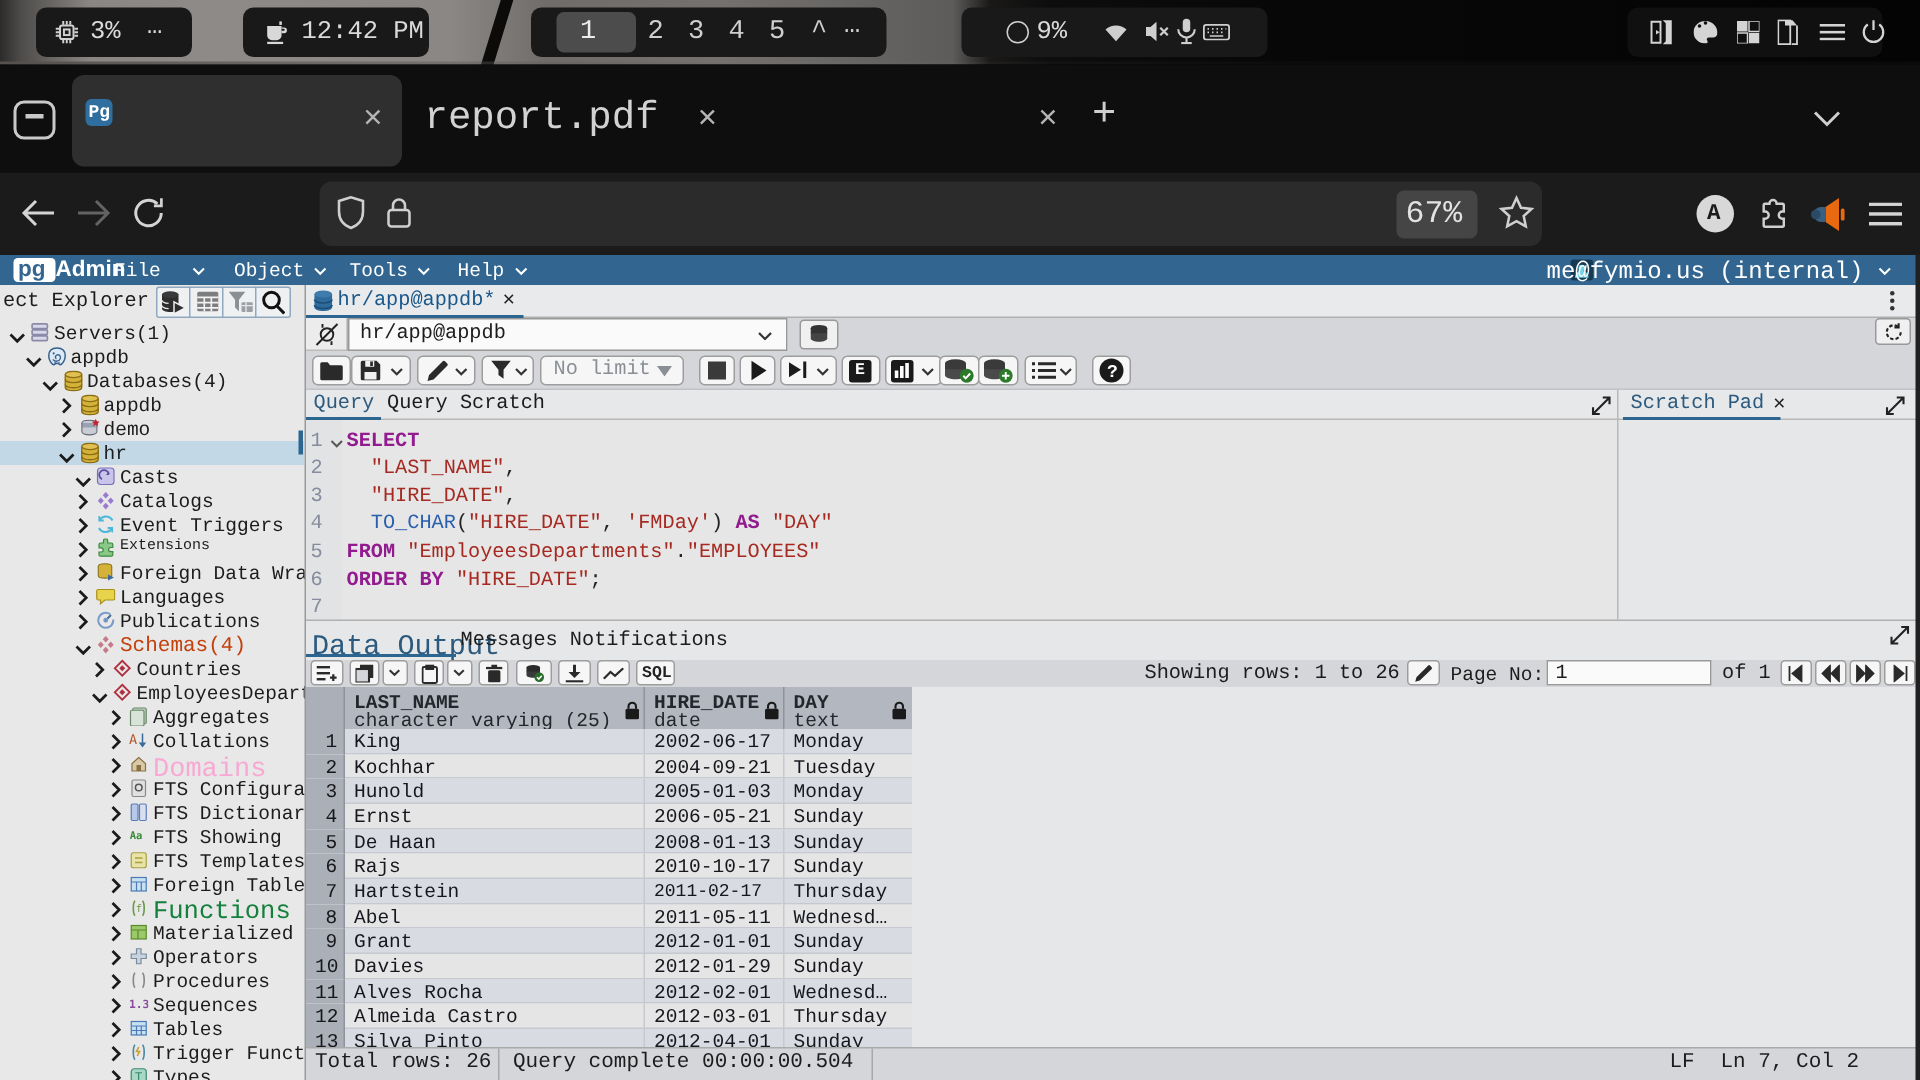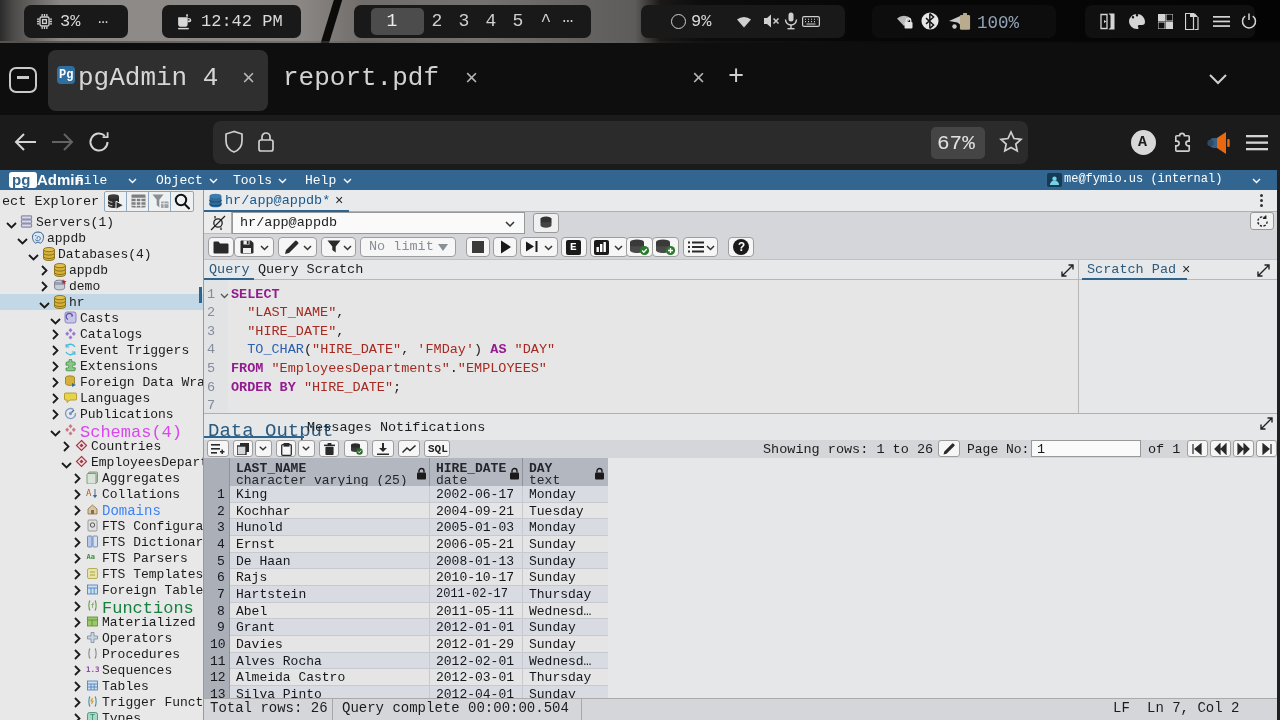--- a/index.html
+++ b/index.html
@@ -11,21 +11,21 @@
 <div class="a" style="left:0;top:41px;width:1280px;height:2px;background:linear-gradient(90deg,#55524f 0,#89868311 40%,#55525011 70%,#0a0a0a 100%)"></div>
 <div class="a" style="left:24px;top:5px;width:104px;height:33px;background:#191919;border-radius:7px;">
       <svg class="a" style="left:13px;top:9px" width="15" height="15" viewBox="0 0 16 16" fill="none" stroke="#cfcfcf" stroke-width="1.4">
         <rect x="3.2" y="3.2" width="9.6" height="9.6" rx="1.5"></rect>
         <rect x="6" y="6" width="4" height="4"></rect>
         <path d="M5.5 0v2.6M8 0v2.6M10.5 0v2.6M5.5 13.4V16M8 13.4V16M10.5 13.4V16M0 5.5h2.6M0 8h2.6M0 10.5h2.6M13.4 5.5H16M13.4 8H16M13.4 10.5H16"></path>
       </svg>
       <span class="a ws" style="left:36px;top:7px;font-size:17px;color:#dadada">3%</span>
       <span class="a ws" style="left:74px;top:4px;font-size:17px;color:#dadada">…</span>
     </div>
-    <div class="a" style="left:162px;top:5px;width:139px;height:33px;background:#191919;border-radius:7px;">
+    <div class="a" style="left:162px;top:5px;width:124px;height:33px;background:#191919;border-radius:7px;">
       <svg class="a" style="left:14px;top:8px" width="17" height="17" viewBox="0 0 16 16" fill="#d8d8d8">
         <path d="M2 4h9v6a3 3 0 0 1-3 3H5a3 3 0 0 1-3-3z"></path>
         <path d="M11 5h1.6a1.8 1.8 0 0 1 0 3.6H11V7h1.4a.6.6 0 0 0 0-1.2H11z"></path>
         <rect x="2" y="14" width="10" height="1.4"></rect>
         <rect x="9.6" y="1.2" width="1.6" height="2.2"></rect>
       </svg>
       <span class="a ws" style="left:39px;top:7px;font-size:17px;color:#dadada">12:42 PM</span>
     </div>
     <div class="a" style="left:354px;top:5px;width:237px;height:33px;background:#191919;border-radius:7px;">
       <div class="a" style="left:17px;top:3px;width:53px;height:27px;background:#4c4c4c;border-radius:5px"></div>
@@ -51,40 +51,20 @@
         <rect x="4.5" y="0.5" width="5" height="9" rx="2.5"></rect>
         <path d="M1.5 7.5a5.5 5.5 0 0 0 11 0" stroke="#cfcfcf" stroke-width="1.4" fill="none"></path>
         <rect x="6.3" y="13" width="1.4" height="3"></rect>
         <rect x="3.5" y="16" width="7" height="1.4"></rect>
       </svg>
       <svg class="a" style="left:161px;top:11px" width="18" height="11" viewBox="0 0 18 11" fill="none" stroke="#cfcfcf" stroke-width="1.2">
         <rect x="0.6" y="0.6" width="16.8" height="9.8" rx="1.5"></rect>
         <path d="M3 3.2h1M6 3.2h1M9 3.2h1M12 3.2h1M15 3.2h0.5M3 5.6h1M6 5.6h1M9 5.6h1M12 5.6h1M4.5 8h9" stroke-width="1.1"></path>
       </svg>
     </div>
-    <div class="a" style="left:872px;top:5px;width:184px;height:33px;background:#0d0d0d;border-radius:7px;">
-      <svg class="a" style="left:23px;top:8px" width="20" height="16" viewBox="0 0 20 16" fill="#b9b9b9">
-        <path d="M9 13 2 5.4A10.5 10.5 0 0 1 16 5.4z"></path>
-        <rect x="9.5" y="9" width="8" height="6.4" rx="1" fill="#e3e3e3"></rect>
-        <path d="M11.2 9V7.6a2.3 2.3 0 0 1 4.6 0V9" stroke="#e3e3e3" stroke-width="1.3" fill="none"></path>
-      </svg>
-      <svg class="a" style="left:49px;top:7px" width="18" height="18" viewBox="0 0 20 20">
-        <circle cx="10" cy="10" r="9.5" fill="#e6e6e6"></circle>
-        <path d="M9.8 1.8v16.4M9.8 1.8l4.2 3.8-8.4 7.6M9.8 18.2l4.2-3.8-8.4-7.6" fill="none" stroke="#141414" stroke-width="1.6"></path>
-      </svg>
-      <svg class="a" style="left:76px;top:7px" width="20" height="18" viewBox="0 0 20 18" fill="#c9c9c9">
-        <path d="M1 9 19 1l-4 14-5.5-4.5z"></path>
-        <circle cx="6.5" cy="14.5" r="2.2"></circle>
-      </svg>
-      <svg class="a" style="left:87px;top:7px" width="12" height="19" viewBox="0 0 13 20" fill="#b9ab8d">
-        <rect x="1" y="3" width="11" height="16" rx="1.5"></rect>
-        <rect x="4.5" y="0.8" width="4" height="2.5"></rect>
-      </svg>
-      <span class="a ws" style="left:105px;top:8px;font-size:17.5px;color:#93a3b5">100%</span>
-    </div>
     <div class="a" style="left:1085px;top:5px;width:170px;height:33px;background:#101010;border-radius:7px;">
       <svg class="a" style="left:15px;top:8px" width="16" height="17" viewBox="0 0 16 17" fill="#d4d4d4">
         <path d="M1 1.5h6V15.5H1z" fill="none" stroke="#d4d4d4" stroke-width="1.3"></path>
         <path d="M8.5 0.5h6v16h-6l2-2V2.5z"></path>
         <path d="M4 7l2.5 1.5L4 10z"></path>
       </svg>
       <svg class="a" style="left:44px;top:9px" width="16" height="15" viewBox="0 0 16 15" fill="#d4d4d4">
         <path d="M8 0a8 7.5 0 1 0 0 15c1.5 0 1.8-1 1.2-1.8-.7-.9-.3-2.2 1-2.2H13a3 3 0 0 0 3-3C16 3.4 12.4 0 8 0zM4 4.5a1.2 1.2 0 1 1 0-2.4 1.2 1.2 0 0 1 0 2.4zm4-2a1.2 1.2 0 1 1 0-2.4 1.2 1.2 0 0 1 0 2.4z"></path>
       </svg>
       <svg class="a" style="left:73px;top:9px" width="15" height="15" viewBox="0 0 15 15" fill="#d4d4d4">
@@ -108,21 +88,20 @@
         <path d="M8 0.5V7"></path>
       </svg>
     </div>
   </div>
 <div class="a" style="left:0;top:43px;width:1280px;height:72px;background:#0e0e0e">
     <div class="a" style="left:9px;top:24px;width:28px;height:26px;border:2.5px solid #c9c9c9;border-radius:7px"></div>
     <div class="a" style="left:17px;top:33px;width:12px;height:2.5px;background:#c9c9c9"></div>
     <div class="a" style="left:48px;top:7px;width:220px;height:61px;background:#2f2f2f;border-radius:8px"></div>
     <div class="a" style="left:57px;top:23px;width:18px;height:18px;background:#2f6f9f;border-radius:4px"></div>
     <span class="a" style="left:59px;top:25px;font-size:12px;color:#fff;font-weight:bold">Pg</span>
-    <span class="a ws" style="left:78px;top:20px;font-size:26px;color:#d6d6d6">pgAdmin 4</span>
     <span class="a" style="left:242px;top:24px;font-size:22px;color:#b5b5b5">×</span>
     <span class="a ws" style="left:283px;top:20px;font-size:26px;color:#d2d2d2">report.pdf</span>
     <span class="a" style="left:465px;top:24px;font-size:22px;color:#b5b5b5">×</span>
     <span class="a" style="left:692px;top:24px;font-size:22px;color:#b5b5b5">×</span>
     <span class="a ws" style="left:728px;top:19px;font-size:27px;color:#cfcfcf">+</span>
     <svg class="a" style="left:1208px;top:30px" width="20" height="12" viewBox="0 0 20 12" fill="none" stroke="#cfcfcf" stroke-width="2">
       <path d="M2 2l8 8 8-8"></path>
     </svg>
   </div>
 <div class="a" style="left:0;top:115px;width:1280px;height:55px;background:#1b1b1b">
@@ -184,21 +163,21 @@
     </svg>
     <span class="a ws" style="left:305px;top:3px;font-size:13px">Help</span>
     <svg class="a" style="left:343px;top:8px" width="9" height="6" viewBox="0 0 9 6" fill="none" stroke="#fff" stroke-width="1.4">
       <path d="M1 1l3.5 3.5L8 1"></path>
     </svg>
     <div class="a" style="left:1047px;top:3px;width:15px;height:14px;background:#163a54;border-radius:2px"></div>
     <svg class="a" style="left:1049px;top:5px" width="11" height="11" viewBox="0 0 12 12" fill="#6fd4e8">
       <circle cx="6" cy="4" r="2.4"></circle>
       <path d="M1 11a5 5 0 0 1 10 0z"></path>
     </svg>
-    <span class="a ws" style="left:1064px;top:2px;font-size:12px">me@fymio.us (internal)</span>
+    <span class="a ws" style="left:1031px;top:2px;font-size:16px">me@fymio.us (internal)</span>
     <svg class="a" style="left:1252px;top:8px" width="9" height="6" viewBox="0 0 9 6" fill="none" stroke="#fff" stroke-width="1.4">
       <path d="M1 1l3.5 3.5L8 1"></path>
     </svg>
   </div>
 <div class="a" style="left:0;top:190px;width:204px;height:530px;background:#e8e8e8;border-right:1px solid #9a9a9a;overflow:hidden">
     <span class="a ws" style="left:2px;top:4px;font-size:13.5px;color:#1c1c1c">ect Explorer</span>
     <div class="a" style="left:104px;top:1px;width:90px;height:21px;border:1px solid #8fa8c0;border-radius:2px;background:#eef0f2"></div>
     <div class="a" style="left:126px;top:1px;width:1px;height:21px;background:#8fa8c0"></div>
     <div class="a" style="left:148px;top:1px;width:1px;height:21px;background:#8fa8c0"></div>
     <div class="a" style="left:170px;top:1px;width:1px;height:21px;background:#8fa8c0"></div>
@@ -306,21 +285,21 @@
         <path d="M2.2 1v3h3" stroke-width="1.2"></path>
         <path d="M10.8 12V9h-3" stroke-width="1.2"></path>
       </svg></div>
     <span class="a ws" style="left:80px;top:153px;font-size:13px;color:#1c1c1c">Event Triggers</span>
     <svg class="a" style="left:52px;top:171px" width="7" height="11" viewBox="0 0 7 11" fill="none" stroke="#1a1a1a" stroke-width="1.8">
       <path d="M1 1l4.5 4.5L1 10"></path>
     </svg>
     <div class="a" style="left:64px;top:169px;width:14px;height:14px"><svg width="13" height="13" viewBox="0 0 13 13">
         <path d="M5 1.5a1.4 1.4 0 0 1 2.8 0V3h2.4a1 1 0 0 1 1 1v2h-1.4a1.4 1.4 0 0 0 0 2.8h1.4v2a1 1 0 0 1-1 1H3a1 1 0 0 1-1-1V9h1.4a1.4 1.4 0 0 0 0-2.8H2V4a1 1 0 0 1 1-1h2z" fill="#8ac88a" stroke="#3a8a3a" stroke-width="0.8"></path>
       </svg></div>
-    <span class="a ws" style="left:80px;top:169px;font-size:13px;color:#1c1c1c">Extensions</span>
+    <span class="a ws" style="left:80px;top:169px;font-size:10px;color:#1c1c1c">Extensions</span>
     <svg class="a" style="left:52px;top:187px" width="7" height="11" viewBox="0 0 7 11" fill="none" stroke="#1a1a1a" stroke-width="1.8">
       <path d="M1 1l4.5 4.5L1 10"></path>
     </svg>
     <div class="a" style="left:64px;top:185px;width:14px;height:14px"><svg width="13" height="13" viewBox="0 0 13 13">
         <ellipse cx="6" cy="2.6" rx="4.5" ry="1.8" fill="#d4b23a" stroke="#8a6d14" stroke-width="0.7"></ellipse>
         <path d="M1.5 2.6v6c0 1 2 1.8 4.5 1.8S10.5 9.6 10.5 8.6v-6" fill="#d4b23a" stroke="#8a6d14" stroke-width="0.7"></path>
         <path d="M8 8l4 2-4 2z" fill="#3a6a9a"></path>
       </svg></div>
     <span class="a ws" style="left:80px;top:185px;font-size:13px;color:#1c1c1c">Foreign Data Wra</span>
     <svg class="a" style="left:52px;top:203px" width="7" height="11" viewBox="0 0 7 11" fill="none" stroke="#1a1a1a" stroke-width="1.8">
@@ -341,21 +320,21 @@
     <span class="a ws" style="left:80px;top:217px;font-size:13px;color:#1c1c1c">Publications</span>
     <svg class="a" style="left:50px;top:240px" width="11" height="7" viewBox="0 0 11 7" fill="none" stroke="#1a1a1a" stroke-width="1.8">
       <path d="M1 1l4.5 4.5L10 1"></path>
     </svg>
     <div class="a" style="left:64px;top:233px;width:14px;height:14px"><svg width="13" height="13" viewBox="0 0 13 13" fill="#c87a8a">
         <path d="M6.5 1l2 2.2-2 2.2-2-2.2z"></path>
         <path d="M3.2 4.6l2 2.2-2 2.2-2-2.2z"></path>
         <path d="M9.8 4.6l2 2.2-2 2.2-2-2.2z"></path>
         <path d="M6.5 8.2l2 2.2-2 2.2-2-2.2z"></path>
       </svg></div>
-    <span class="a ws" style="left:80px;top:233px;font-size:17px;color:#d946ef">Schemas(4)</span>
+    <span class="a ws" style="left:80px;top:233px;font-size:14px;color:#c2410c">Schemas(4)</span>
     <svg class="a" style="left:63px;top:251px" width="7" height="11" viewBox="0 0 7 11" fill="none" stroke="#1a1a1a" stroke-width="1.8">
       <path d="M1 1l4.5 4.5L1 10"></path>
     </svg>
     <div class="a" style="left:75px;top:249px;width:14px;height:14px"><svg width="13" height="13" viewBox="0 0 13 13">
         <path d="M6.5 1.5L11.5 6.5 6.5 11.5 1.5 6.5z" fill="none" stroke="#b03040" stroke-width="1.2"></path>
         <path d="M6.5 4.5L8.5 6.5 6.5 8.5 4.5 6.5z" fill="#b03040"></path>
       </svg></div>
     <span class="a ws" style="left:91px;top:249px;font-size:13px;color:#1c1c1c">Countries</span>
     <svg class="a" style="left:61px;top:272px" width="11" height="7" viewBox="0 0 11 7" fill="none" stroke="#1a1a1a" stroke-width="1.8">
       <path d="M1 1l4.5 4.5L10 1"></path>
@@ -381,21 +360,21 @@
         <path d="M9 2v8M7.5 8.5L9 10.5l1.5-2z" stroke="#3a6a9a" fill="#3a6a9a" stroke-width="1"></path>
       </svg></div>
     <span class="a ws" style="left:102px;top:297px;font-size:13px;color:#1c1c1c">Collations</span>
     <svg class="a" style="left:74px;top:315px" width="7" height="11" viewBox="0 0 7 11" fill="none" stroke="#1a1a1a" stroke-width="1.8">
       <path d="M1 1l4.5 4.5L1 10"></path>
     </svg>
     <div class="a" style="left:86px;top:313px;width:14px;height:14px"><svg width="13" height="13" viewBox="0 0 13 13">
         <path d="M2 6L6.5 2 11 6v5H2z" fill="#d8c8a8" stroke="#8a7040" stroke-width="0.8"></path>
         <rect x="5" y="7" width="3" height="4" fill="#8a7040"></rect>
       </svg></div>
-    <span class="a ws" style="left:102px;top:313px;font-size:14px;color:#3b82f6">Domains</span>
+    <span class="a ws" style="left:102px;top:313px;font-size:18px;color:#f9a8d4">Domains</span>
     <svg class="a" style="left:74px;top:331px" width="7" height="11" viewBox="0 0 7 11" fill="none" stroke="#1a1a1a" stroke-width="1.8">
       <path d="M1 1l4.5 4.5L1 10"></path>
     </svg>
     <div class="a" style="left:86px;top:329px;width:14px;height:14px"><svg width="13" height="13" viewBox="0 0 13 13">
         <rect x="2" y="1" width="9" height="11" rx="1" fill="#e0e0e0" stroke="#888" stroke-width="0.8"></rect>
         <circle cx="6.5" cy="6" r="2.2" fill="none" stroke="#555" stroke-width="1"></circle>
       </svg></div>
     <span class="a ws" style="left:102px;top:329px;font-size:13px;color:#1c1c1c">FTS Configura</span>
     <svg class="a" style="left:74px;top:347px" width="7" height="11" viewBox="0 0 7 11" fill="none" stroke="#1a1a1a" stroke-width="1.8">
       <path d="M1 1l4.5 4.5L1 10"></path>
@@ -404,21 +383,21 @@
         <rect x="1.5" y="1" width="4.5" height="11" rx="0.8" fill="#b8c8e8" stroke="#5a7ab8" stroke-width="0.8"></rect>
         <rect x="7" y="1" width="4.5" height="11" rx="0.8" fill="#d8e0f0" stroke="#5a7ab8" stroke-width="0.8"></rect>
       </svg></div>
     <span class="a ws" style="left:102px;top:345px;font-size:13px;color:#1c1c1c">FTS Dictionar</span>
     <svg class="a" style="left:74px;top:363px" width="7" height="11" viewBox="0 0 7 11" fill="none" stroke="#1a1a1a" stroke-width="1.8">
       <path d="M1 1l4.5 4.5L1 10"></path>
     </svg>
     <div class="a" style="left:86px;top:361px;width:14px;height:14px"><svg width="13" height="13" viewBox="0 0 13 13">
         <text x="0.5" y="8" font-size="7" fill="#3a8a3a" font-family="monospace" font-weight="bold">Aa</text>
       </svg></div>
-    <span class="a ws" style="left:102px;top:361px;font-size:13px;color:#1c1c1c">FTS Parsers</span>
+    <span class="a ws" style="left:102px;top:361px;font-size:13px;color:#1c1c1c">FTS Showing</span>
     <svg class="a" style="left:74px;top:379px" width="7" height="11" viewBox="0 0 7 11" fill="none" stroke="#1a1a1a" stroke-width="1.8">
       <path d="M1 1l4.5 4.5L1 10"></path>
     </svg>
     <div class="a" style="left:86px;top:377px;width:14px;height:14px"><svg width="13" height="13" viewBox="0 0 13 13">
         <rect x="1.5" y="1.5" width="10" height="10" rx="1.5" fill="#e8e4a8" stroke="#a8a040" stroke-width="0.8"></rect>
         <path d="M4 5h5M4 8h5" stroke="#a8a040" stroke-width="1"></path>
       </svg></div>
     <span class="a ws" style="left:102px;top:377px;font-size:13px;color:#1c1c1c">FTS Templates</span>
     <svg class="a" style="left:74px;top:395px" width="7" height="11" viewBox="0 0 7 11" fill="none" stroke="#1a1a1a" stroke-width="1.8">
       <path d="M1 1l4.5 4.5L1 10"></path>

